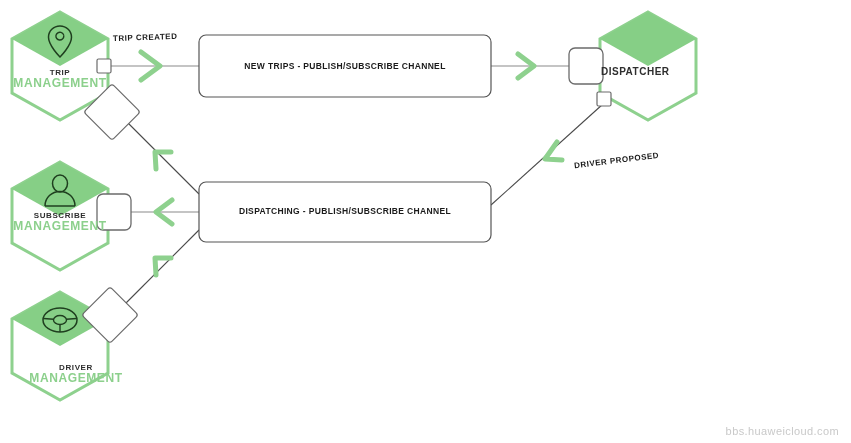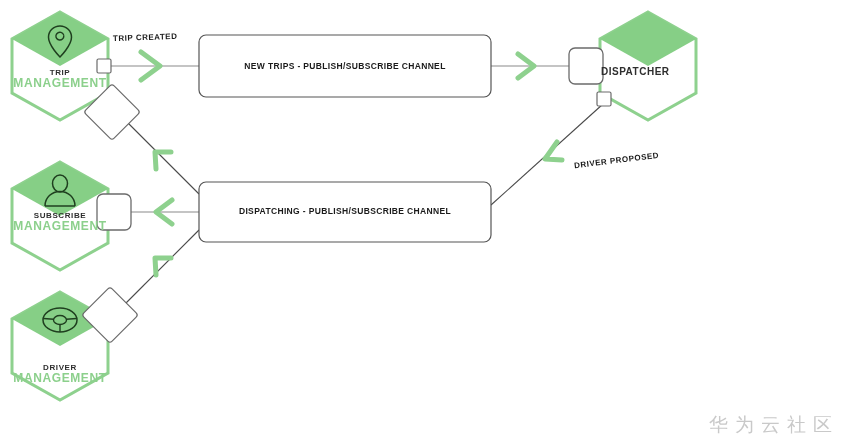--- a/index.html
+++ b/index.html
@@ -193,32 +193,32 @@
   <div class="node-label" style="left:0px; top:68px; width:120px;">
     <div class="label-primary">TRIP</div>
     <div class="label-secondary">MANAGEMENT</div>
   </div>
 
   <div class="node-label" style="left:0px; top:211px; width:120px;">
     <div class="label-primary">SUBSCRIBE</div>
     <div class="label-secondary">MANAGEMENT</div>
   </div>
 
-  <div class="node-label" style="left:0px; top:363px; width:120px;">
+  <div class="node-label" style="left:0px; top:363px; width:120px;padding-left:16px;">
     <div class="label-primary">DRIVER</div>
     <div class="label-secondary">MANAGEMENT</div>
   </div>
 
   <div class="dispatcher-label" style="left:601px; top:66px;">DISPATCHER</div>
 
   <div class="channel-label" style="left:199px; top:61px; width:292px;">NEW TRIPS - PUBLISH/SUBSCRIBE CHANNEL</div>
 
   <div class="channel-label" style="left:199px; top:206px; width:292px;">DISPATCHING - PUBLISH/SUBSCRIBE CHANNEL</div>
 
   <div class="edge-label" style="left:113px; top:33px; transform:rotate(-2deg);">TRIP CREATED</div>
 
   <div class="edge-label" style="left:574px; top:156px; transform:rotate(-7deg);">DRIVER PROPOSED</div>
 
   <div id="watermark">
-    <span class="wm-cn">华为云社区</span>
+    <span class="wm-url">bbs.huaweicloud.com</span>
   </div>
 
 </div>
 
 </body></html>

